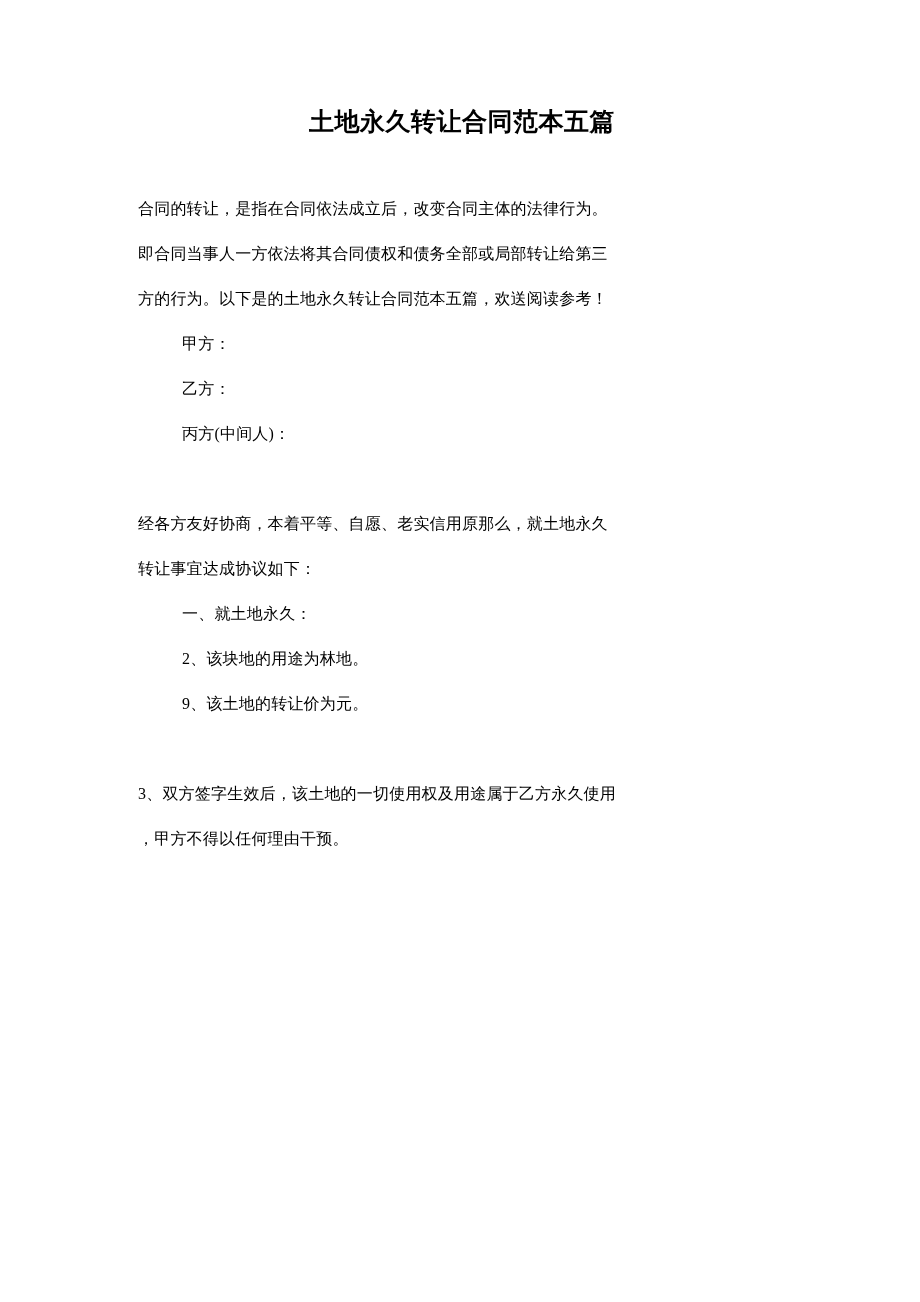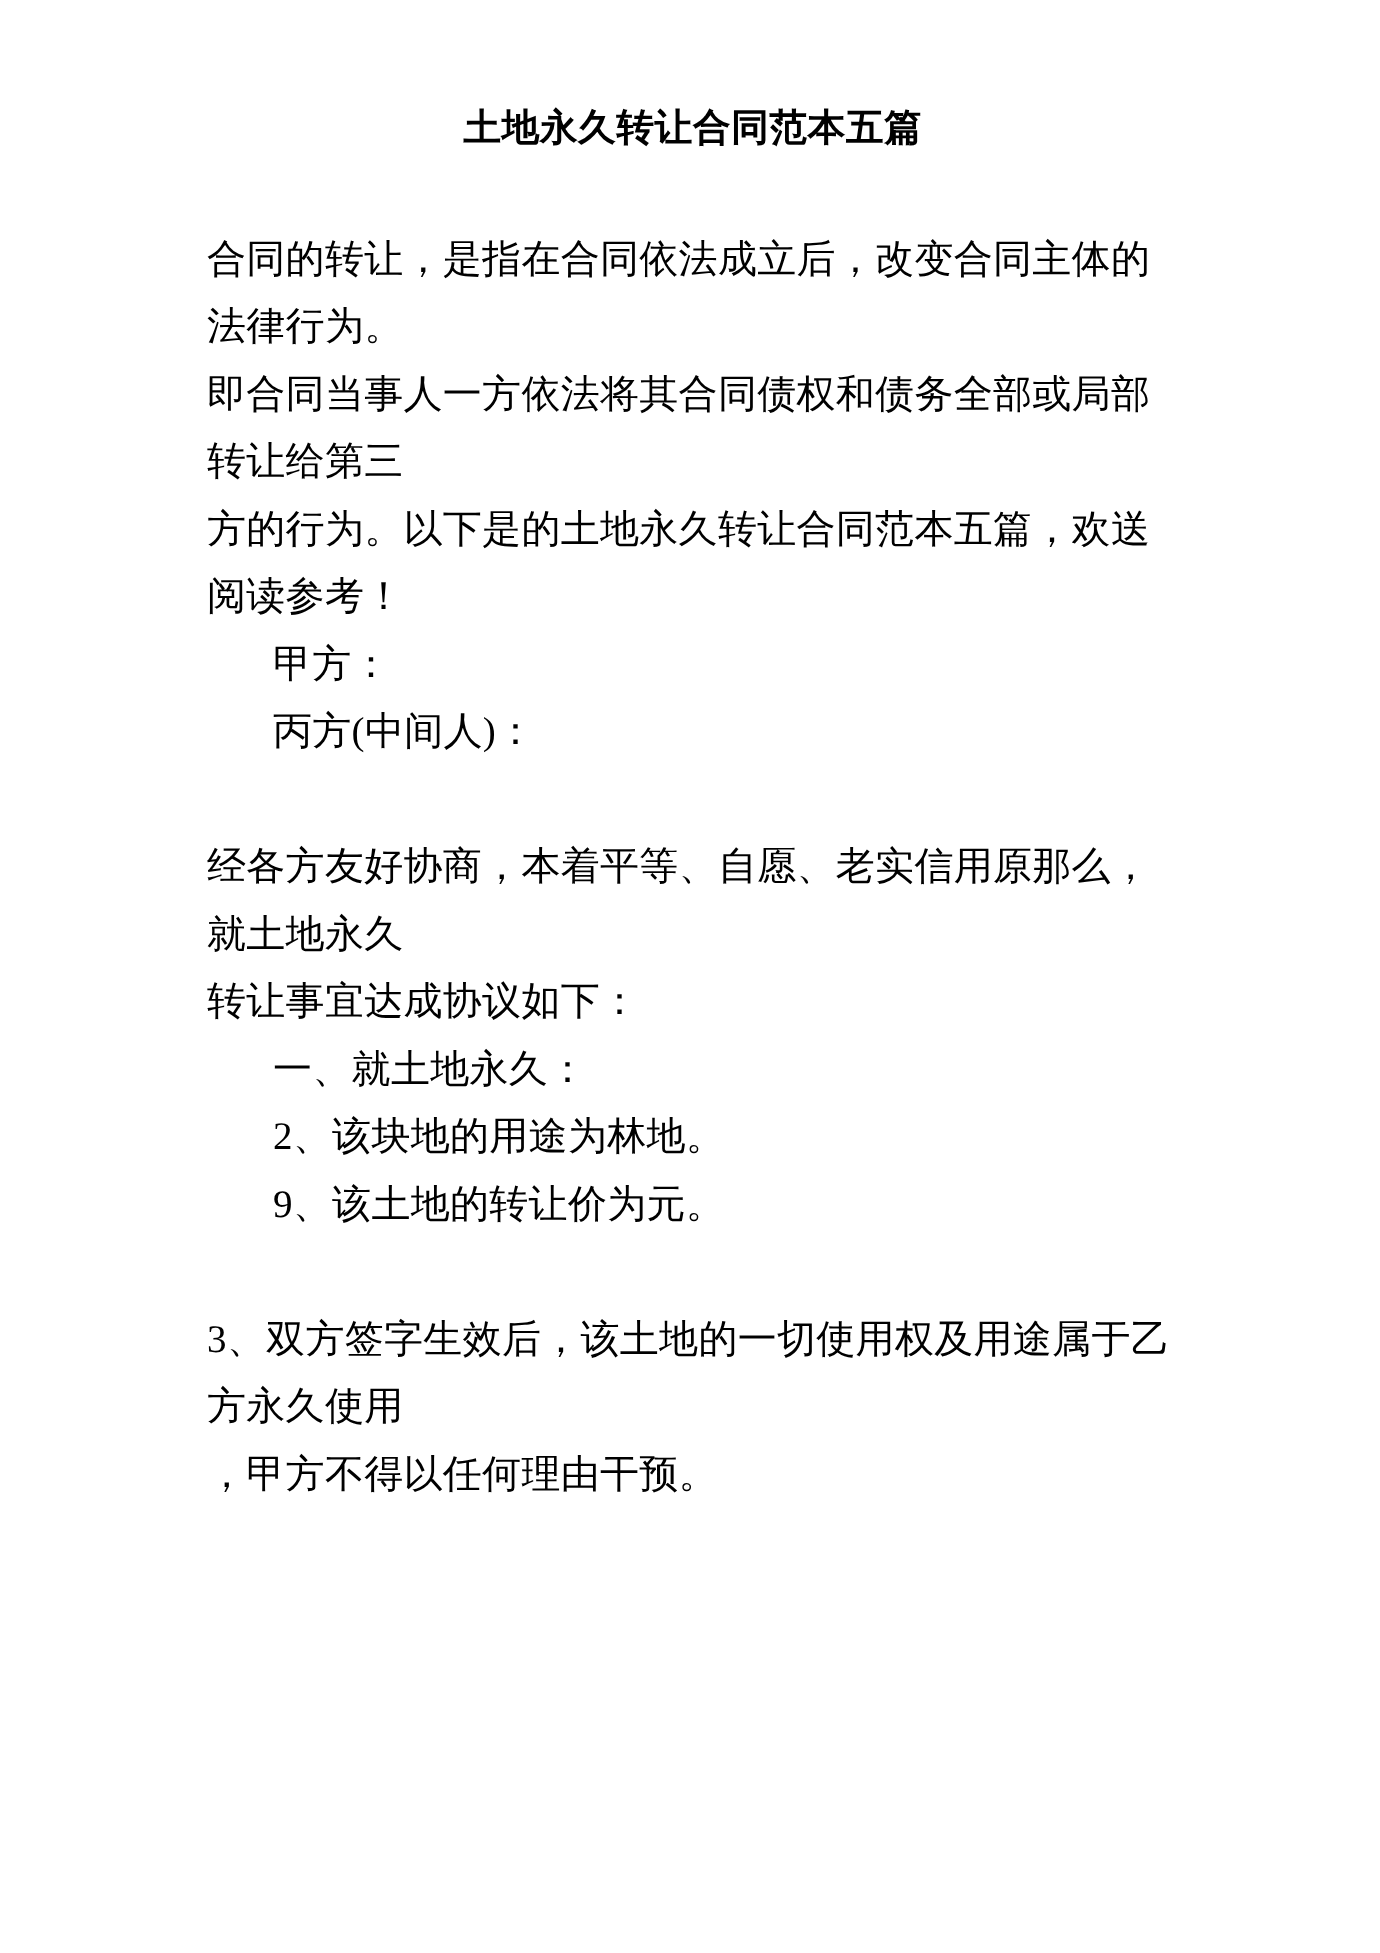--- a/index.html
+++ b/index.html
@@ -11,33 +11,33 @@
     width: 920px;
     height: 1302px;
     overflow: hidden;
     font-family: "Liberation Serif", "DejaVu Serif", serif;
     color: #000000;
   }
   .page {
     box-sizing: border-box;
     width: 920px;
     height: 1302px;
-    padding: 63px 134px 0 138px;
+    padding: 99px 134px 0 138px;
     background: #ffffff;
   }
   .doc-title {
     font-size: 25px;
     font-weight: bold;
     line-height: 45px;
     text-align: center;
     letter-spacing: 0.5px;
     margin: 0 0 42px 0;
   }
   .para {
-    font-size: 26px;
+    font-size: 16px;
     line-height: 45px;
     margin: 0;
     white-space: pre-line;
     letter-spacing: 0.2px;
     word-break: break-all;
   }
   .para.indent {
     text-indent: 44px;
   }
   .para.space-before {
@@ -47,20 +47,21 @@
 </head>
 <body>
 
 <div class="page">
   <h1 class="doc-title">土地永久转让合同范本五篇</h1>
   <div>
       <p class="para">合同的转让，是指在合同依法成立后，改变合同主体的法律行为。
 即合同当事人一方依法将其合同债权和债务全部或局部转让给第三
 方的行为。以下是的土地永久转让合同范本五篇，欢送阅读参考！</p>
       <p class="para indent">甲方：</p>
+      <p class="para indent">乙方：</p>
       <p class="para indent">丙方(中间人)：</p>
       <p class="para space-before">经各方友好协商，本着平等、自愿、老实信用原那么，就土地永久
 转让事宜达成协议如下：</p>
       <p class="para indent">一、就土地永久：</p>
       <p class="para indent">2、该块地的用途为林地。</p>
       <p class="para indent">9、该土地的转让价为元。</p>
       <p class="para space-before">3、双方签字生效后，该土地的一切使用权及用途属于乙方永久使用
 ，甲方不得以任何理由干预。</p>
     </div>
 </div>

